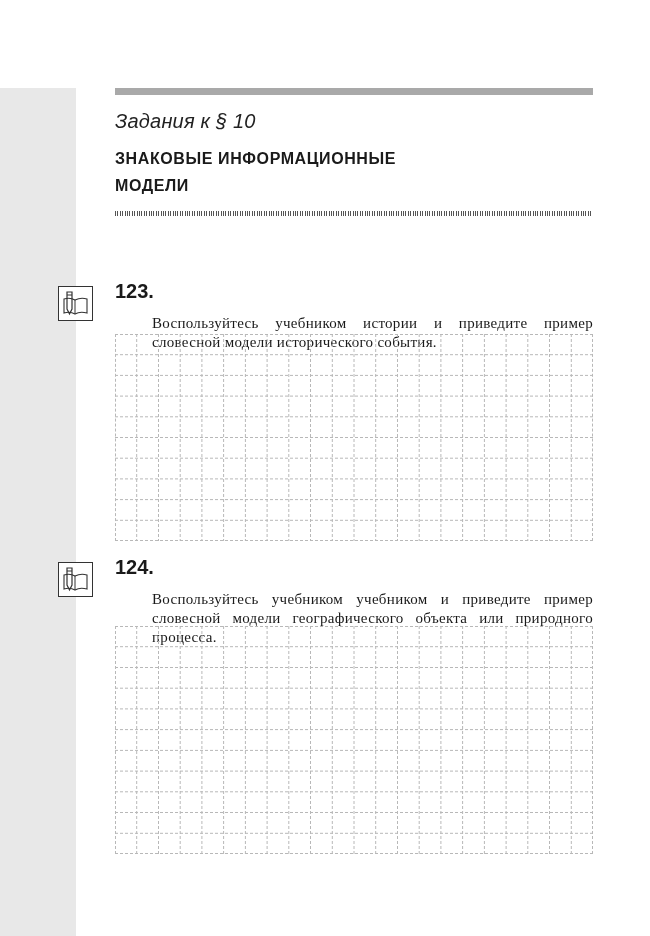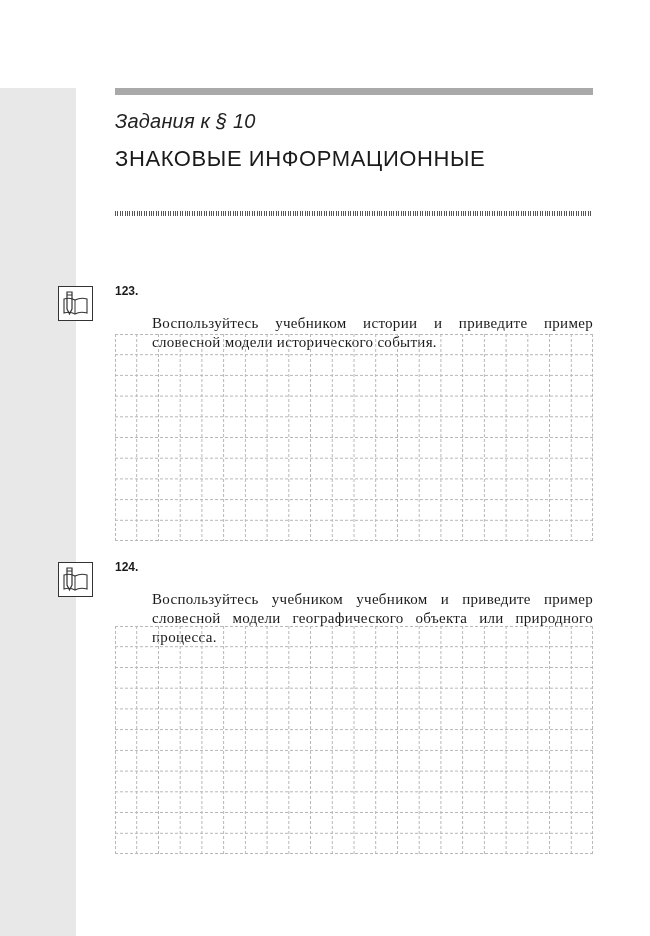--- a/index.html
+++ b/index.html
@@ -1,44 +1,45 @@
 <!DOCTYPE html>
 <html><head>
 <meta charset="utf-8">
 <style>
   html, body { margin:0; padding:0; }
   body { width:650px; height:936px; background:#ffffff; position:relative; overflow:hidden;
          font-family:"Liberation Sans", sans-serif; color:#1a1a1a; }
   .margin-strip { position:absolute; left:0; top:88px; width:76px; height:848px; background:#e8e8e8; }
   .top-rule { position:absolute; left:115px; top:88px; width:478px; height:7px; background:#a9a9a9; }
   .subtitle { position:absolute; left:115px; top:110px; font-size:20px; font-style:italic; color:#222; letter-spacing:0.2px; }
-  .title { position:absolute; left:115px; top:145px; font-size:22px; font-weight:normal; line-height:27px; letter-spacing:0.6px; color:#1a1a1a; width:470px; }
+  .title { position:absolute; left:115px; top:145px; font-size:16px; font-weight:bold; line-height:27px; letter-spacing:0.6px; color:#1a1a1a; width:470px; }
   .dash-rule { position:absolute; left:115px; top:211px; width:478px; height:5px;
                background:repeating-linear-gradient(90deg,#555 0 1px,transparent 1px 2.4px); }
   .icon { position:absolute; left:58px; width:35px; height:35px; border:1.5px solid #333; box-sizing:border-box; background:#fff; }
   .icon svg { position:absolute; left:2px; top:2px; }
   .task { position:absolute; left:115px; width:478px; font-size:14px; line-height:19px; }
-  .task-num { position:absolute; left:0; top:0; font-family:"Liberation Sans", sans-serif; font-weight:bold; font-size:12px; }
+  .task-num { position:absolute; left:0; top:0; font-family:"Liberation Sans", sans-serif; font-weight:bold; font-size:20px; }
   .task-text { margin-left:37px; font-family:"Liberation Serif", serif; font-size:15px; text-align:justify; text-align-last:left; letter-spacing:0.3px;margin-top:32px; }
   .grid { position:absolute; left:115px; width:478px;
           background-image:
             repeating-linear-gradient(0deg, transparent 0 20.7px, transparent 20.7px),
             none;
           border:1px dashed #b8b8b8; box-sizing:border-box; }
   .grid svg { position:absolute; left:-1px; top:-1px; }
 </style>
 </head>
 <body>
 
 <div class="margin-strip"></div>
 <div class="top-rule"></div>
 
 <div class="subtitle">Задания к § 10</div>
 <div class="title">
   <div>ЗНАКОВЫЕ ИНФОРМАЦИОННЫЕ</div>
+  <div>МОДЕЛИ</div>
 </div>
 <div class="dash-rule"></div>
 
 <div class="icon" style="top:286px;">
   <svg width="29" height="29" viewBox="0 0 29 29">
     <path d="M6 3 h5 v17 l-2.5 5 l-2.5 -5 z" fill="#fff" stroke="#333" stroke-width="1.2"></path>
     <line x1="6" y1="6" x2="11" y2="6" stroke="#333" stroke-width="1"></line>
     <path d="M3 10 v14 q6 -2 11 1 q5 -3 12 -1 v-14 q-6 -2 -12 1 q-5 -3 -11 -1z" fill="none" stroke="#333" stroke-width="1.1"></path>
     <line x1="14" y1="11" x2="14" y2="25" stroke="#333" stroke-width="1"></line>
   </svg>

